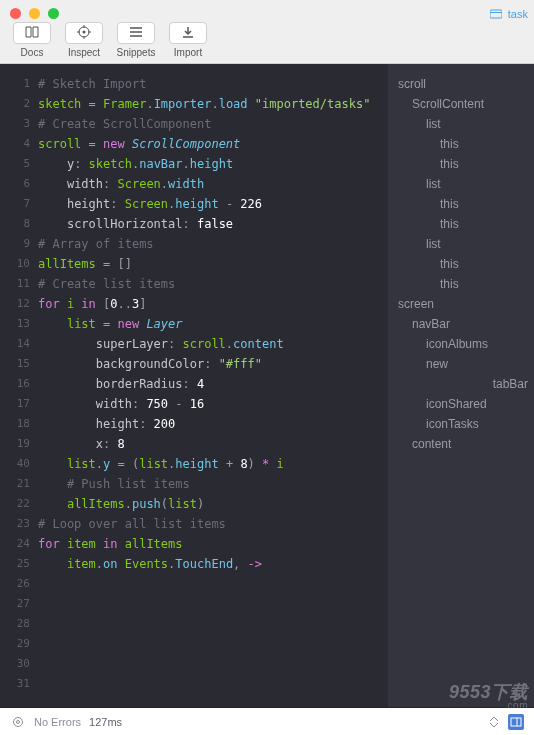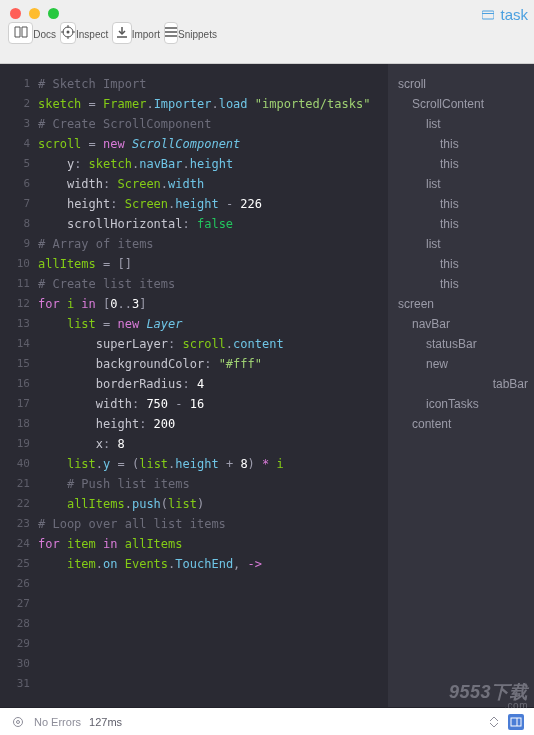--- a/index.html
+++ b/index.html
@@ -13,24 +13,24 @@
 }
 .titlebar {
   height: 64px; background: #efefef;
   border-bottom: 1px solid #cfcfcf;
 }
 .traffic { position: absolute; top: 8px; left: 10px; display: flex; gap: 8px; }
 .dot { width: 11px; height: 11px; border-radius: 50%; }
 .red { background: #ff5f57; }
 .yellow { background: #febc2e; }
 .green { background: #28c840; }
-.title-right { position: absolute; top: 6px; right: 6px; display: flex; align-items: center; gap:4px; color:#4ba0e0; font-size:15px; }
+.title-right { position: absolute; top: 6px; right: 6px; display: flex; align-items: center; gap:4px; color:#4ba0e0; font-size:11px; }
 .title-right svg { fill:#4ba0e0; }
 .toolbar { position: absolute; top: 22px; left: 8px; display: flex; gap: 4px; }
-.tool { display:flex; flex-direction:row; align-items:center; width:48px; cursor:default; }
+.tool { display:flex; flex-direction:column; align-items:center; width:48px; cursor:default; }
 .tool .btn {
   width: 38px; height: 22px; background:#fff; border:1px solid #d0d0d0; border-radius:4px;
   display:flex; align-items:center; justify-content:center;
 }
 .tool .lbl { font-size:10px; color:#555; margin-top:3px; }
 .main { display:flex; height: calc(735px - 64px - 28px); background:#2a2a33; }
 .gutter { width:38px; background:#2a2a33; color:#5e5e6a; text-align:right; padding-top:10px; font-size:11px; line-height:20px; padding-right:8px; font-family: Menlo, Consolas, monospace;}
 .code { flex:1; padding-top:10px; font-family: Menlo, Consolas, monospace; font-size:12px; line-height:20px; white-space: pre; overflow:hidden; color:#c6c6d0;}
 .sidebar { width:146px; background:#34343e; color:#9b9ba8; padding:10px 6px; font-size:12px; overflow:hidden;}
 .statusbar { height:28px; background:#ffffff; display:flex; align-items:center; padding:0 10px; color:#8d8d99; font-size:11px; justify-content:space-between; border-top:1px solid #22222a;}
@@ -38,21 +38,21 @@
 .sb-right { display:flex; align-items:center; gap:6px; }
 .tok-comment { color:#6c6c7a; }
 .tok-kw { color:#d87bd8; }
 .tok-var { color:#84cc16; }
 .tok-op { color:#9d9dad; }
 .tok-class { color:#6fc5e6; font-style:italic;}
 .tok-method { color:#6fc5e6; }
 .tok-str { color:#9ed072; }
 .tok-prop { color:#c6c6d0; }
 .tok-num { color:#ffffff; }
-.tok-bool { color:#22c55e;text-align:right; }
+.tok-bool { color:#ffffff;text-align:right; }
 .tree-item { padding:3px 0 3px 8px; cursor:default; }
 .watermark {
   position:absolute; right:6px; bottom:22px;
   font-family: Arial, sans-serif; font-weight:bold; font-style:italic;
   color: rgba(230,230,240,0.35); font-size:18px; letter-spacing:0.5px; text-align:right; line-height:14px;
 }
 .watermark .sub { font-size:10px; font-weight:normal; font-style:normal; display:block; color:rgba(230,230,240,0.3);}
 .iconbox { width:16px; height:16px; display:inline-flex; align-items:center; justify-content:center; }
 </style>
 </head>
@@ -95,40 +95,40 @@
               <line x1="0" y1="7" x2="3" y2="7" stroke="#555"></line>
               <line x1="11" y1="7" x2="14" y2="7" stroke="#555"></line>
             </svg>
       </span>
         </div>
       <div class="lbl">Inspect</div>
     </div>
     <div class="tool">
       <div class="btn">
           <span>
+        <svg width="12" height="10" viewBox="0 0 12 10">
+              <line x1="0" y1="1" x2="12" y2="1" stroke="#555" stroke-width="1.5"></line>
+              <line x1="0" y1="5" x2="12" y2="5" stroke="#555" stroke-width="1.5"></line>
+              <line x1="0" y1="9" x2="12" y2="9" stroke="#555" stroke-width="1.5"></line>
+            </svg>
+      </span>
+        </div>
+      <div class="lbl">Snippets</div>
+    </div>
+    <div class="tool">
+      <div class="btn">
+          <span>
         <svg width="12" height="12" viewBox="0 0 12 12">
               <line x1="6" y1="1" x2="6" y2="8" stroke="#555" stroke-width="1.5"></line>
               <polyline points="3,5 6,8 9,5" fill="none" stroke="#555" stroke-width="1.5"></polyline>
               <line x1="1" y1="11" x2="11" y2="11" stroke="#555" stroke-width="1.5"></line>
             </svg>
       </span>
         </div>
       <div class="lbl">Import</div>
-    </div>
-    <div class="tool">
-      <div class="btn">
-          <span>
-        <svg width="12" height="10" viewBox="0 0 12 10">
-              <line x1="0" y1="1" x2="12" y2="1" stroke="#555" stroke-width="1.5"></line>
-              <line x1="0" y1="5" x2="12" y2="5" stroke="#555" stroke-width="1.5"></line>
-              <line x1="0" y1="9" x2="12" y2="9" stroke="#555" stroke-width="1.5"></line>
-            </svg>
-      </span>
-        </div>
-      <div class="lbl">Snippets</div>
     </div>
   </div>
 </div>
 
 <div class="main">
   <div class="gutter" id="gutter">
       <div>1</div>
       <div>2</div>
       <div>3</div>
       <div>4</div>
@@ -168,23 +168,24 @@
       <div class="tree-item" style="padding-left: 46px;">this</div>
       <div class="tree-item" style="padding-left: 46px;">this</div>
       <div class="tree-item" style="padding-left: 32px;">list</div>
       <div class="tree-item" style="padding-left: 46px;">this</div>
       <div class="tree-item" style="padding-left: 46px;">this</div>
       <div class="tree-item" style="padding-left: 32px;">list</div>
       <div class="tree-item" style="padding-left: 46px;">this</div>
       <div class="tree-item" style="padding-left: 46px;">this</div>
       <div class="tree-item" style="padding-left: 4px;">screen</div>
       <div class="tree-item" style="padding-left: 18px;">navBar</div>
-      <div class="tree-item" style="padding-left: 32px;">statusBar</div>
+      <div class="tree-item" style="padding-left: 32px;">iconAlbums</div>
       <div class="tree-item" style="padding-left: 32px;">new</div>
       <div class="tree-item" style="padding-left: 18px; text-align: right;">tabBar</div>
+      <div class="tree-item" style="padding-left: 32px;">iconShared</div>
       <div class="tree-item" style="padding-left: 32px;">iconTasks</div>
       <div class="tree-item" style="padding-left: 18px;">content</div>
     </div>
 </div>
 
 <div class="statusbar">
   <div class="sb-left">
     <span class="iconbox">
       <svg width="12" height="12" viewBox="0 0 12 12">
           <circle cx="6" cy="6" r="4.5" fill="none" stroke="#8d8d99"></circle>

